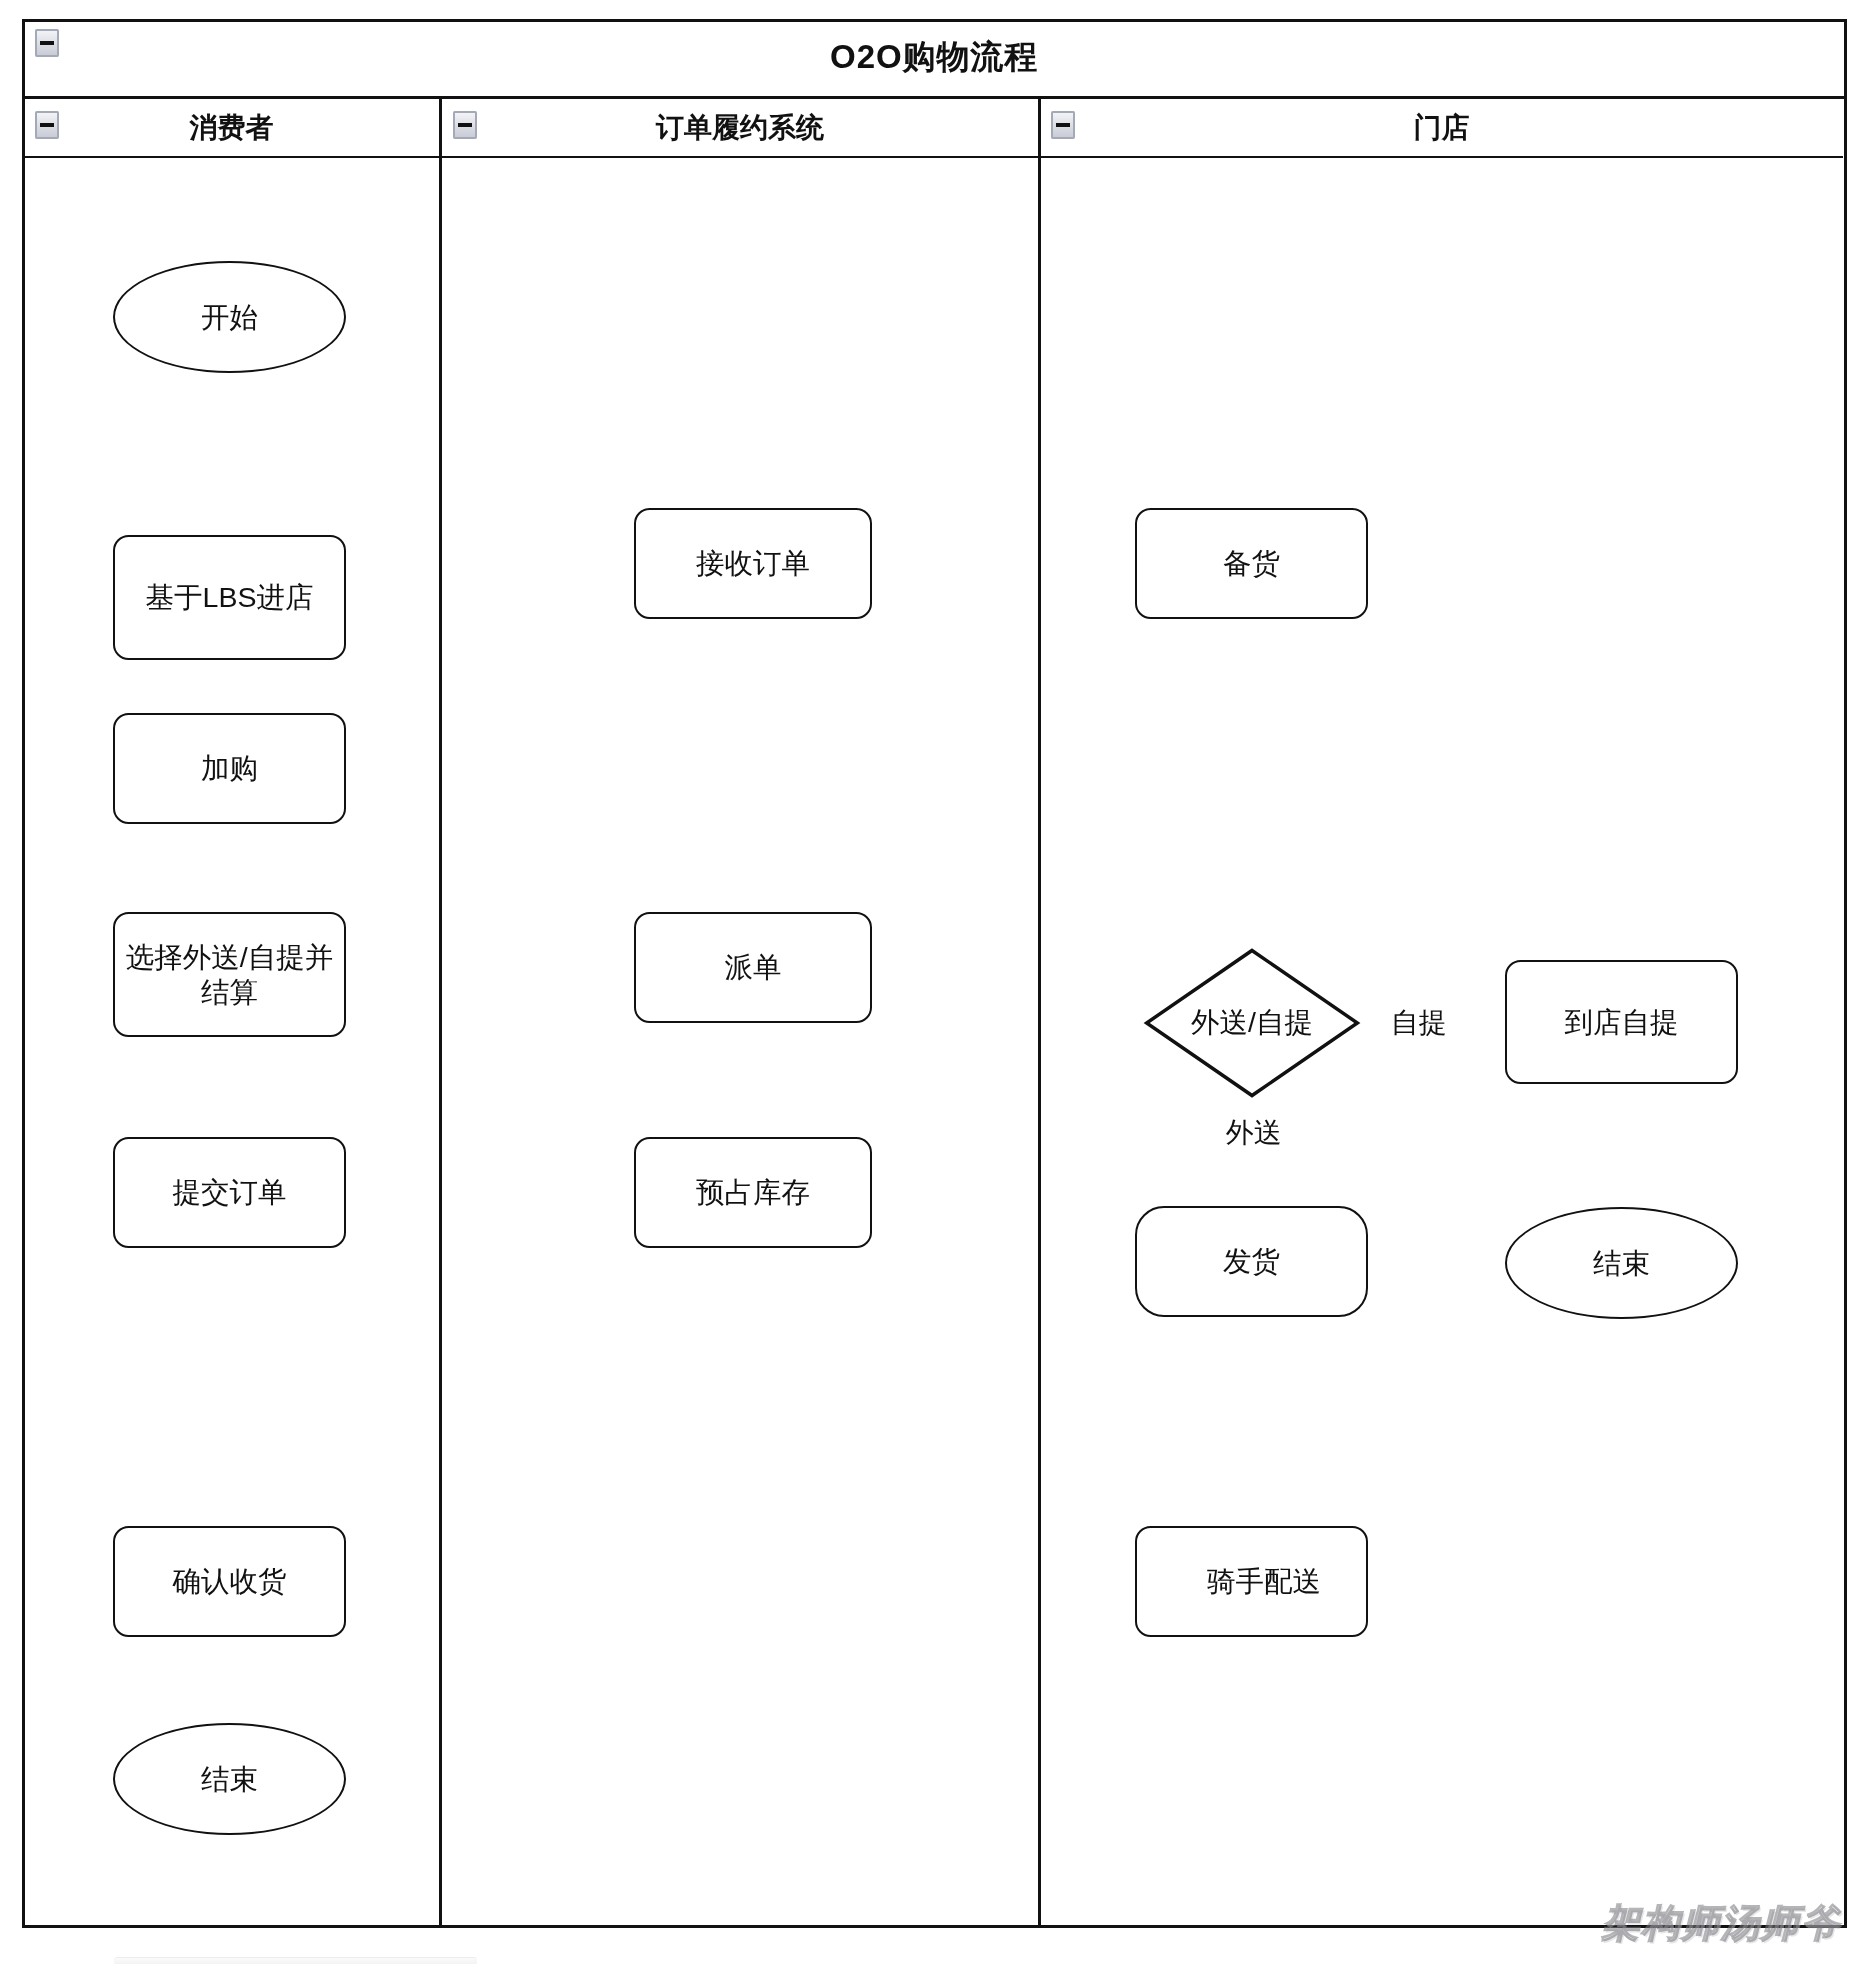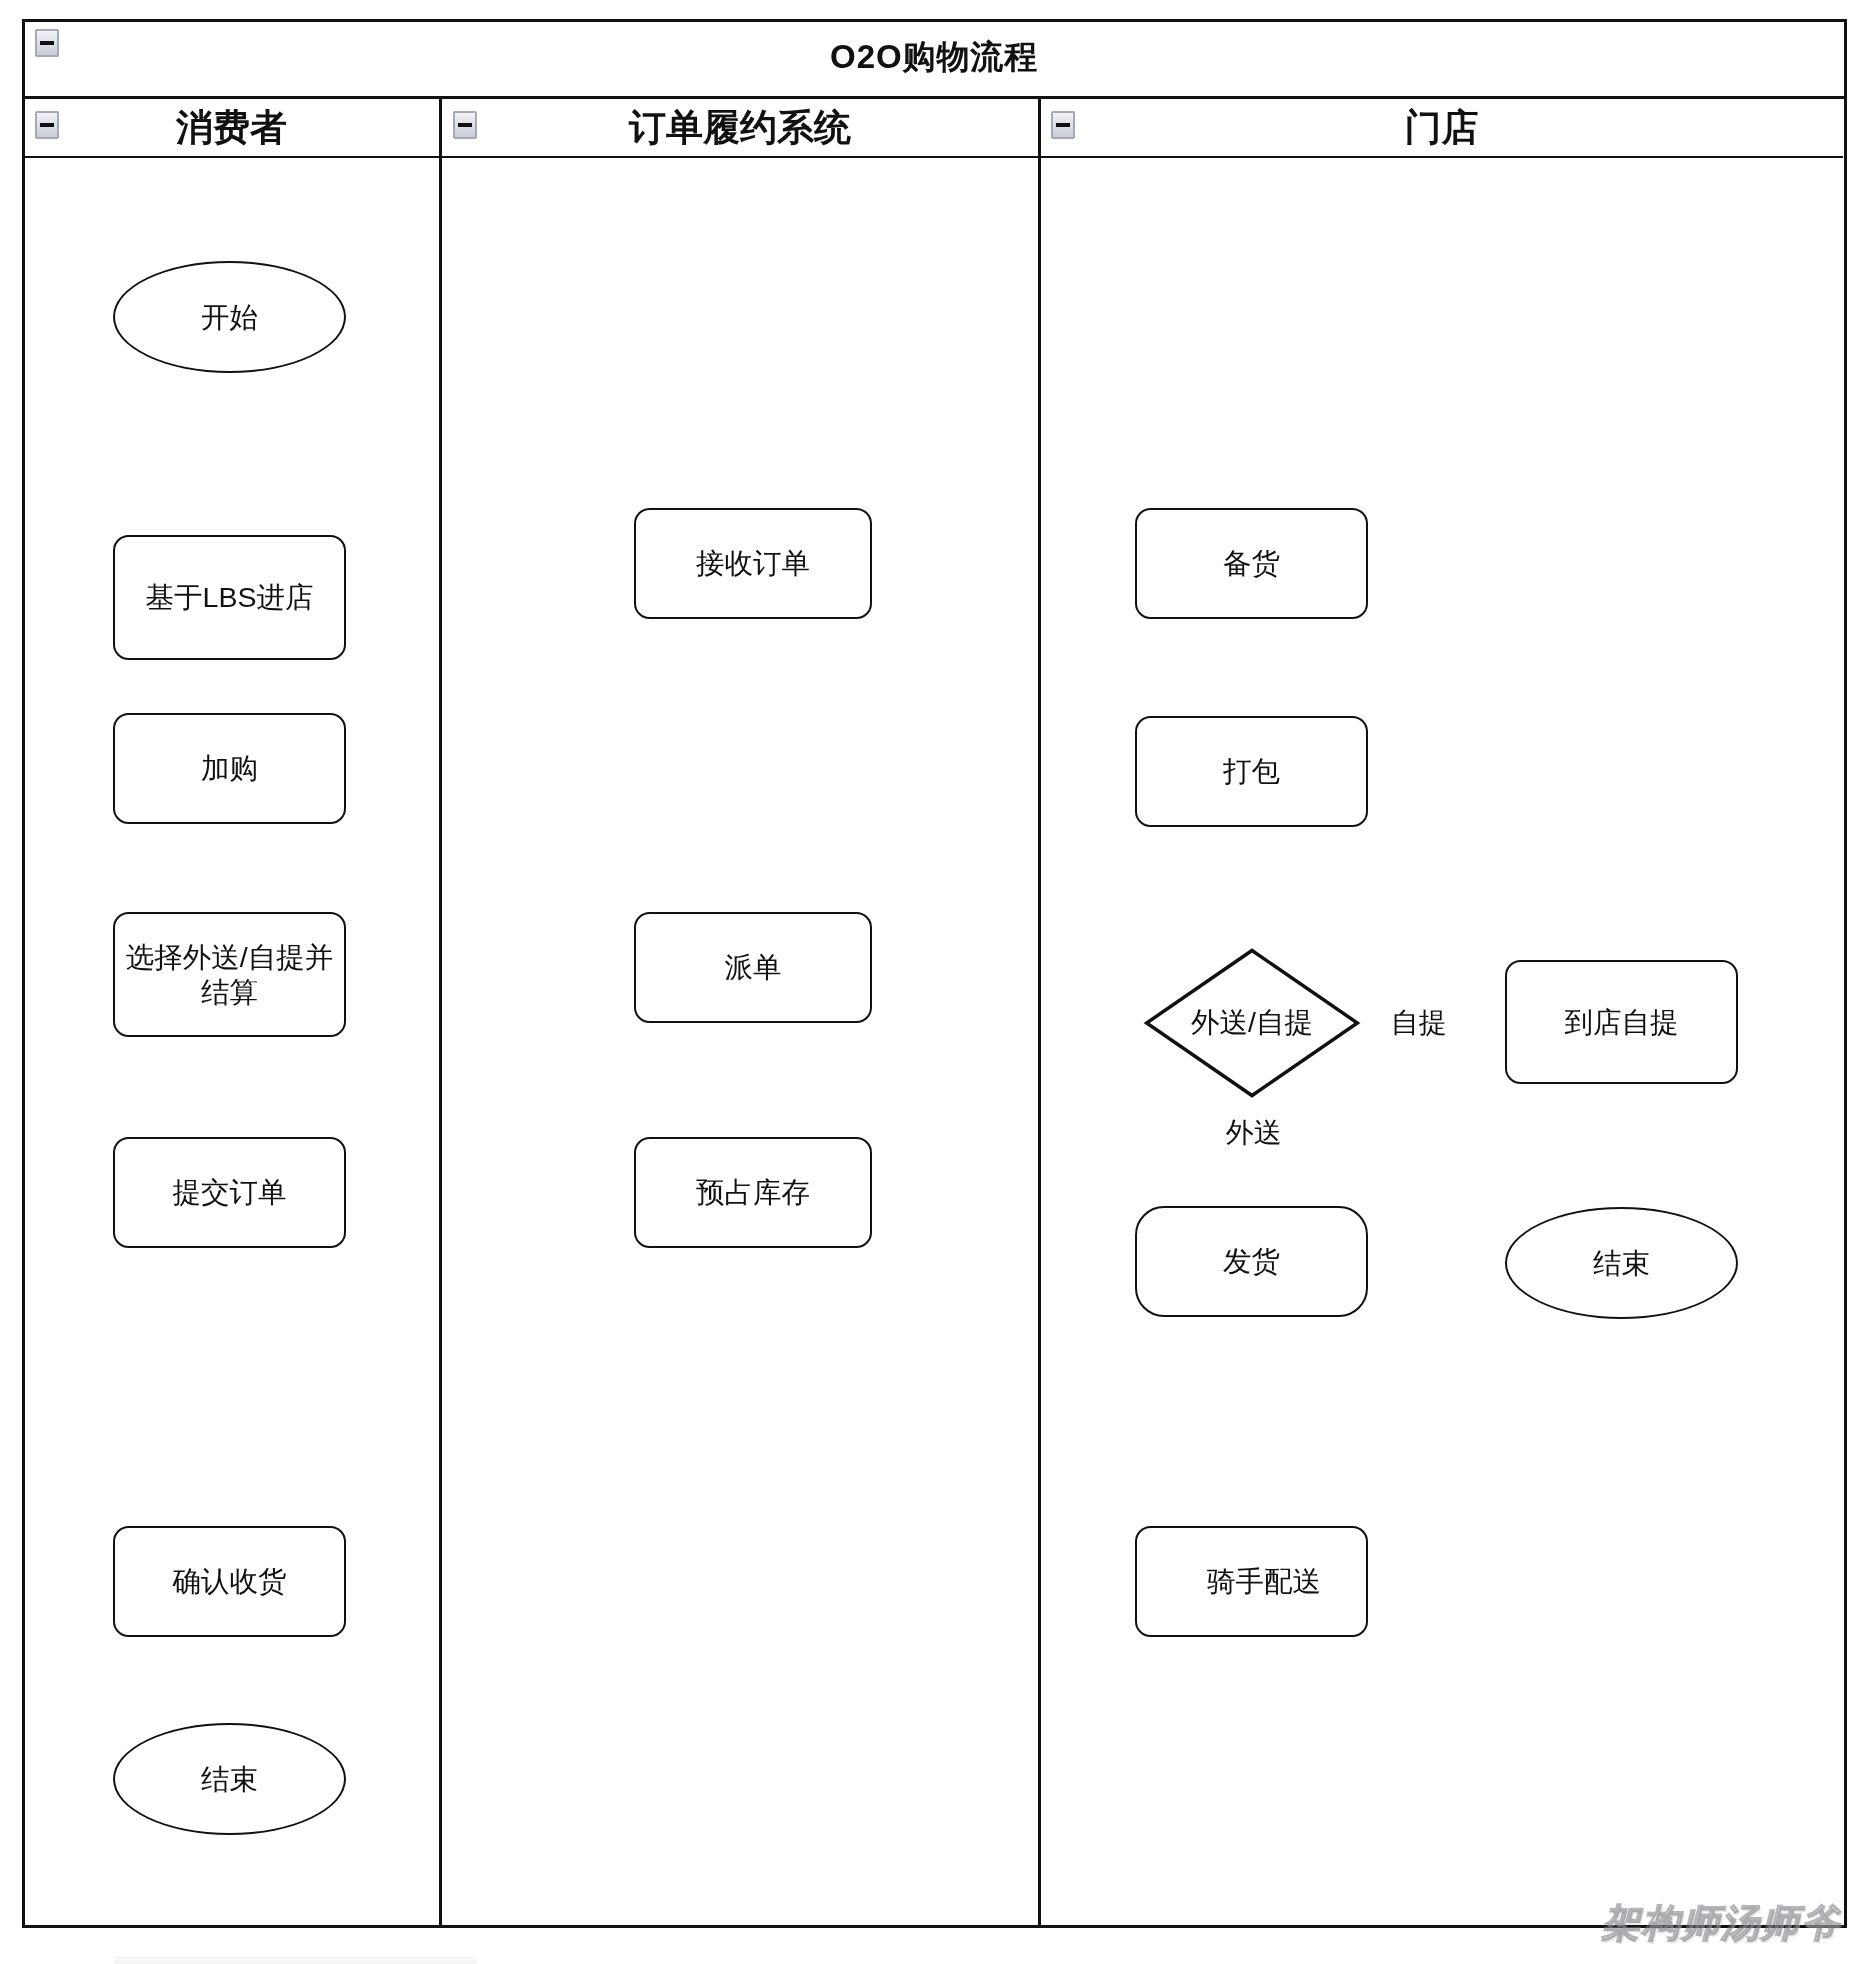--- a/index.html
+++ b/index.html
@@ -24,21 +24,21 @@
     width:1825px;height:80px;
     box-sizing:border-box;
     border-bottom:3.5px solid #111;
     display:flex;align-items:center;justify-content:center;
     font-size:33px;font-weight:bold;color:#111;letter-spacing:0.9px;
   }
   .lane-head{
     position:absolute;top:99px;height:59px;
     box-sizing:border-box;
     display:flex;align-items:center;justify-content:center;
-    font-size:37px;font-weight:bold;color:#111;
+    font-size:28px;font-weight:bold;color:#111;
     border-bottom:2.6px solid #111;
   }
   .lane-div{
     position:absolute;top:99px;width:2.6px;height:1829px;background:#111;
   }
   
   .collapse{
     position:absolute;width:24px;height:28px;
     background:linear-gradient(#f2f3f6,#c9ccd6);
     border:2.6px solid #a4a9b8;border-radius:1.7px;
@@ -187,23 +187,20 @@
   </div>
 
   <div class="node n-proc" style="left:634px;top:1137px;width:238px;height:111px;">
     <span>预占库存</span>
   </div>
 
   <div class="node n-proc" style="left:1135px;top:508px;width:233px;height:111px;">
     <span>备货</span>
   </div>
 
-  <div class="node n-proc" style="left:1135px;top:716px;width:233px;height:111px;">
-    <span>打包</span>
-  </div>
 
   <svg style="position:absolute;left:1143px;top:947px;" width="218" height="152" viewBox="0 0 252 176">
     <polygon points="126,4 248,88 126,172 4,88" fill="#fff" stroke="#111" stroke-width="4"></polygon>
   </svg>
   <div class="n-dec" style="left:1143px;top:947px;width:218px;height:152px;">
     <span>外送/自提</span>
   </div>
 
   <div class="edge-label" style="left:1365px;top:999px;width:104px;height:48px;">自提</div>
 

